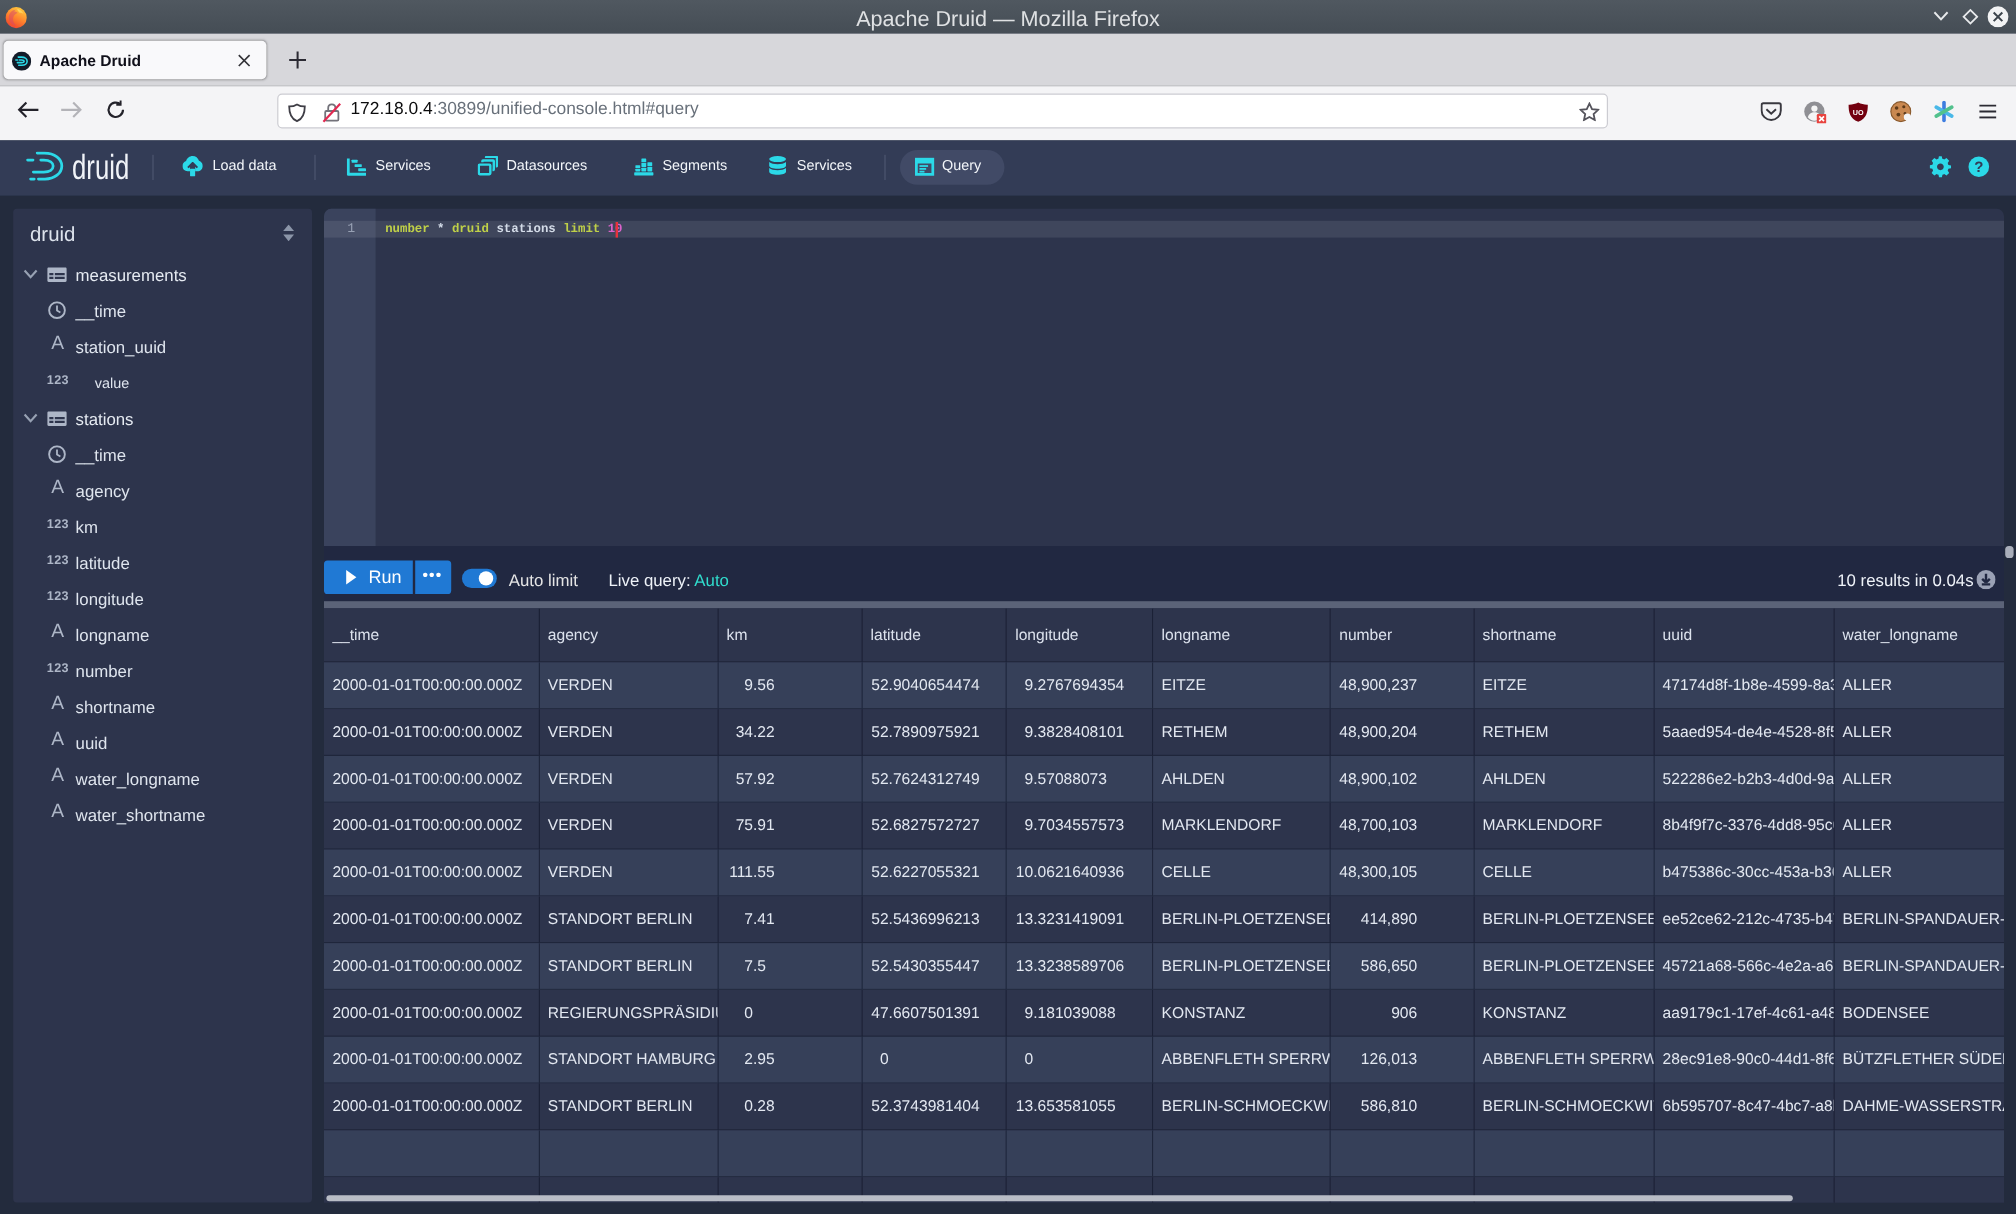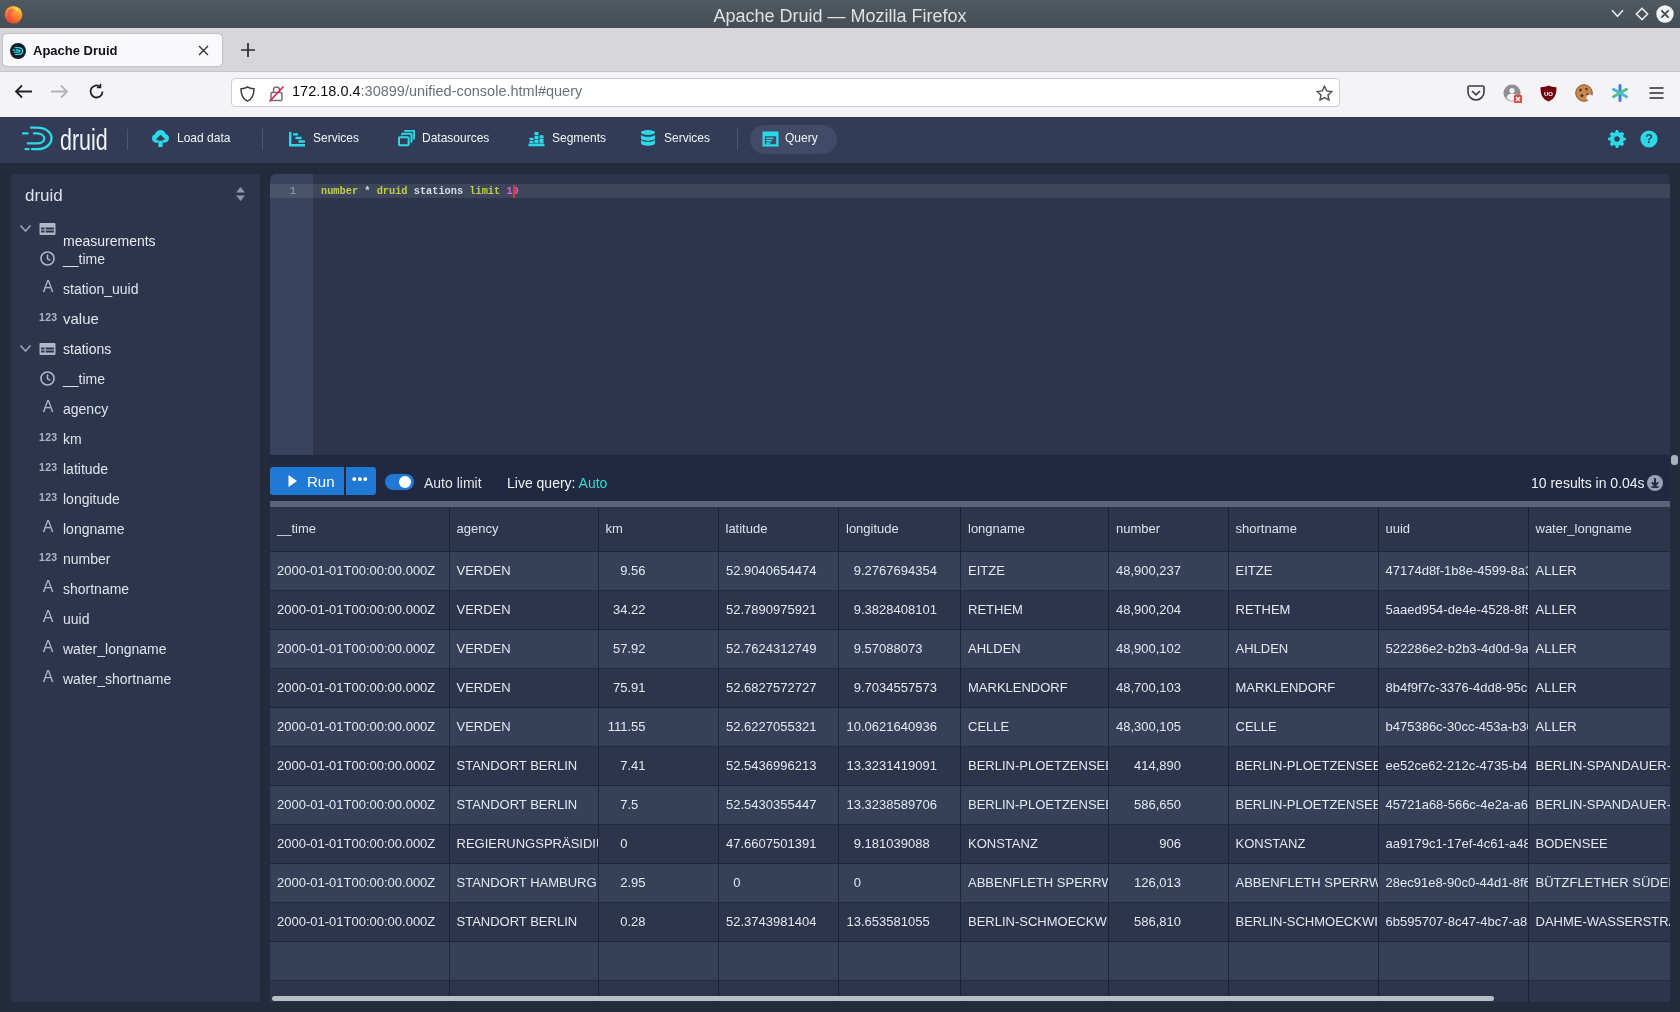--- a/index.html
+++ b/index.html
@@ -222,30 +222,30 @@
     <svg class="abs" style="left:223px;top:13px" width="13" height="14" viewBox="0 0 13 14">
       <path d="M6.5 0 L11 5.5 H2 Z" fill="#8b95a8"></path>
       <path d="M6.5 14 L11 8.5 H2 Z" fill="#8b95a8"></path>
     </svg>
     <svg class="abs" style="left:8px;top:50px" width="13" height="9" viewBox="0 0 13 9" fill="none" stroke="#97a1b3" stroke-width="1.8">
       <path d="M1.5 1.5 L6.5 7 L11.5 1.5"></path>
     </svg>
     <svg class="abs" style="left:28px;top:47px" width="17" height="16" viewBox="0 0 16 16">
       <path fill="#adb6c7" d="M1 2 H15 C15.55 2 16 2.45 16 3 V13 C16 13.55 15.55 14 15 14 H1 C0.45 14 0 13.55 0 13 V3 C0 2.45 0.45 2 1 2 Z M1.6 6.6 H5 V8.4 H1.6 Z M1.6 9.6 H5 V11.4 H1.6 Z M6.2 6.6 H14.4 V8.4 H6.2 Z M6.2 9.6 H14.4 V11.4 H6.2 Z" fill-rule="evenodd"></path>
     </svg>
-    <div class="abs" style="left:52px;top:52px;height:30px;line-height:30px;font-size:14px;color:#e6ebf2">measurements</div>
+    <div class="abs" style="left:52px;top:40px;height:30px;line-height:30px;font-size:14px;color:#e6ebf2">measurements</div>
     <svg class="abs" style="left:29px;top:77px" width="15" height="15" viewBox="0 0 16 16" fill="none" stroke="#adb6c7" stroke-width="1.7">
       <circle cx="8" cy="8" r="7"></circle>
       <path d="M8 3.8 V8.3 L11 10" stroke-width="1.6"></path>
     </svg>
     <div class="abs" style="left:52px;top:70px;height:30px;line-height:30px;font-size:14px;color:#dfe5ee">__time</div>
     <div class="abs" style="left:29px;top:104px;width:16px;text-align:center;font-size:16px;color:#adb6c7">A</div>
     <div class="abs" style="left:52px;top:100px;height:30px;line-height:30px;font-size:14px;color:#dfe5ee">station_uuid</div>
     <div class="abs" style="left:28px;top:137px;width:18px;text-align:center;font-size:10.5px;font-weight:bold;letter-spacing:0.3px;color:#adb6c7">123</div>
-    <div class="abs" style="left:52px;top:130px;height:30px;line-height:30px;font-size:15px;color:#dfe5ee">value</div>
+    <div class="abs" style="left:68px;top:130px;height:30px;line-height:30px;font-size:12px;color:#dfe5ee">value</div>
     <svg class="abs" style="left:8px;top:170px" width="13" height="9" viewBox="0 0 13 9" fill="none" stroke="#97a1b3" stroke-width="1.8">
       <path d="M1.5 1.5 L6.5 7 L11.5 1.5"></path>
     </svg>
     <svg class="abs" style="left:28px;top:167px" width="17" height="16" viewBox="0 0 16 16">
       <path fill="#adb6c7" d="M1 2 H15 C15.55 2 16 2.45 16 3 V13 C16 13.55 15.55 14 15 14 H1 C0.45 14 0 13.55 0 13 V3 C0 2.45 0.45 2 1 2 Z M1.6 6.6 H5 V8.4 H1.6 Z M1.6 9.6 H5 V11.4 H1.6 Z M6.2 6.6 H14.4 V8.4 H6.2 Z M6.2 9.6 H14.4 V11.4 H6.2 Z" fill-rule="evenodd"></path>
     </svg>
     <div class="abs" style="left:52px;top:160px;height:30px;line-height:30px;font-size:14px;color:#e6ebf2">stations</div>
     <svg class="abs" style="left:29px;top:197px" width="15" height="15" viewBox="0 0 16 16" fill="none" stroke="#adb6c7" stroke-width="1.7">
       <circle cx="8" cy="8" r="7"></circle>
       <path d="M8 3.8 V8.3 L11 10" stroke-width="1.6"></path>

